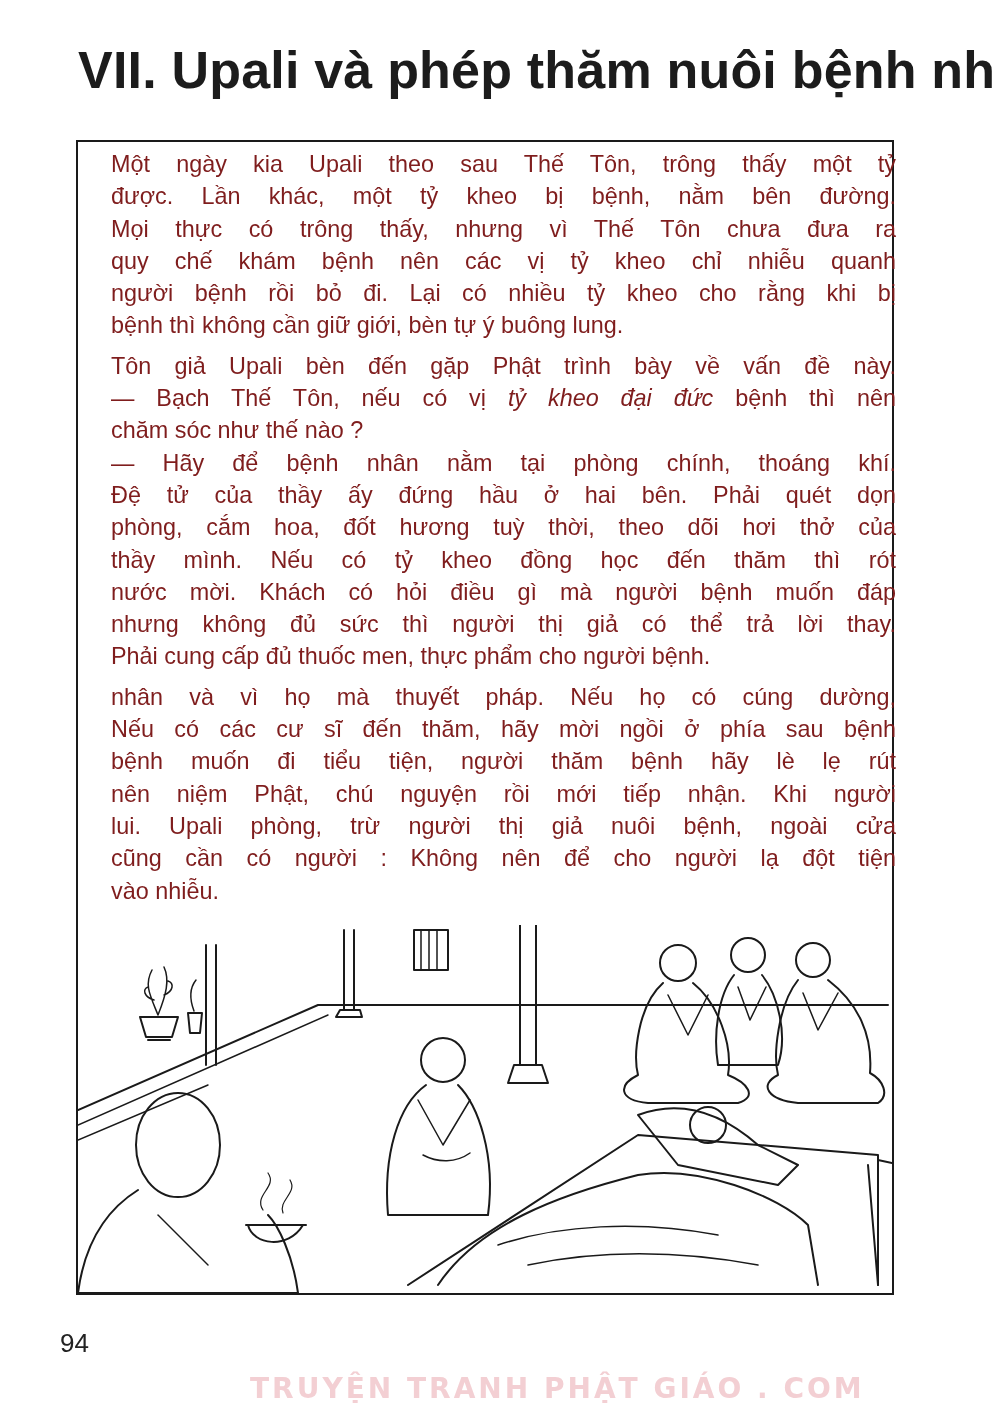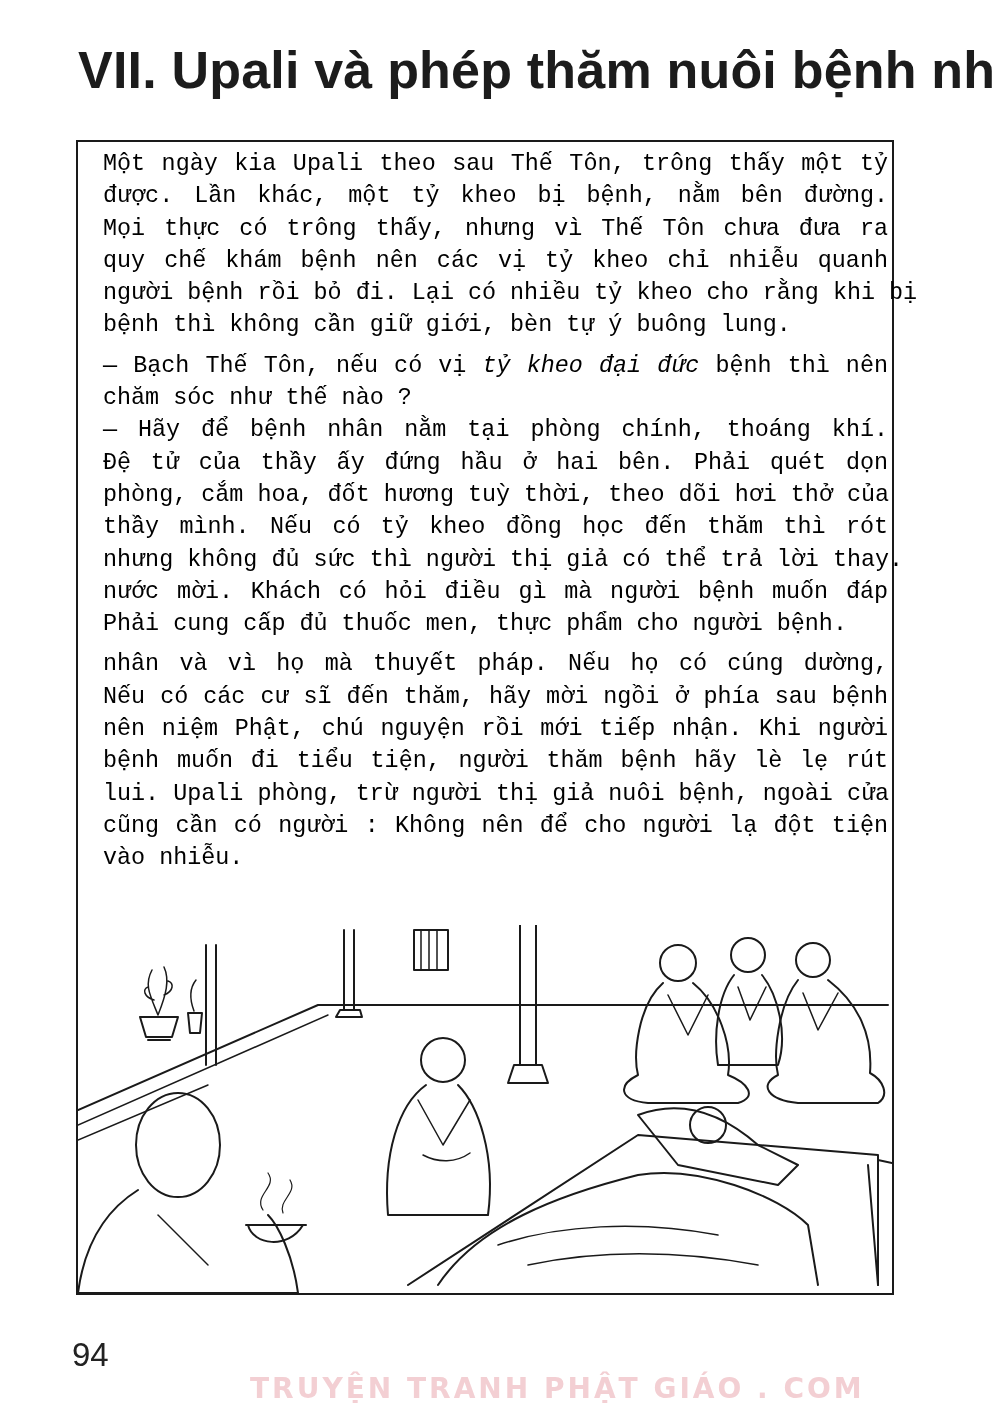--- a/index.html
+++ b/index.html
@@ -7,35 +7,35 @@
   .title {
     position: absolute; left: 78px; top: 40px;
     font-family: "Liberation Sans", sans-serif; font-weight: bold;
     font-size: 52px; letter-spacing: 0.2px; color: #1c1c1c; white-space: nowrap;
   }
   .frame {
     position: absolute; left: 76px; top: 140px; width: 818px; height: 1155px;
     border: 2px solid #1a1a1a; box-sizing: border-box;
   }
   .text-block {
-    position: absolute; left: 103px; top: 148px; width: 785px;
-    font-family: Liberation Mono, monospace;
-    font-size: 23.4px; line-height: 32.3px; color: #000000;
+    position: absolute; left: 111px; top: 148px; width: 785px;
+    font-family: Liberation Sans, sans-serif;
+    font-size: 23.4px; line-height: 32.3px; color: #7f1d1d;
     text-align: justify;
   }
   .text-block .para { margin-bottom: 8px; }
   .text-block .line { display: block; text-align: justify; text-align-last: justify; white-space: nowrap; }
   .text-block .line.last { text-align-last: left; }
   .text-block em { font-style: italic; }
   .illustration {
     position: absolute; left: 78px; top: 925px; width: 814px; height: 368px;
   }
   .page-number {
-    position: absolute; left: 72px; top: 1328px;
-    font-family: "Liberation Sans", sans-serif; font-size: 33px; color: #222; margin-top: 8px;
+    position: absolute; left: 60px; top: 1328px;
+    font-family: "Liberation Sans", sans-serif; font-size: 26px; color: #222;
   }
   .watermark {
     position: absolute; left: 250px; top: 1372px;
     font-family: "DejaVu Sans", sans-serif; font-weight: bold; font-size: 28px;
     color: #f3cfd3; letter-spacing: 3px; white-space: nowrap;
   }
 </style>
 </head>
 <body>
 
@@ -46,35 +46,36 @@
 <div class="text-block">
   <div class="para">
     <span class="line">Một ngày kia Upali theo sau Thế Tôn, trông thấy một tỷ</span>
     <span class="line">được. Lần khác, một tỷ kheo bị bệnh, nằm bên đường.</span>
     <span class="line">Mọi thực có trông thấy, nhưng vì Thế Tôn chưa đưa ra</span>
     <span class="line">quy chế khám bệnh nên các vị tỷ kheo chỉ nhiễu quanh</span>
     <span class="line">người bệnh rồi bỏ đi. Lại có nhiều tỷ kheo cho rằng khi bị</span>
     <span class="line last">bệnh thì không cần giữ giới, bèn tự ý buông lung.</span>
   </div>
   <div class="para">
+    <span class="line">Tôn giả Upali bèn đến gặp Phật trình bày về vấn đề này.</span>
     <span class="line"><span>— Bạch Thế Tôn, nếu có vị </span><em>tỷ kheo đại đức</em><span> bệnh thì nên</span></span>
     <span class="line last">chăm sóc như thế nào ?</span>
     <span class="line">— Hãy để bệnh nhân nằm tại phòng chính, thoáng khí.</span>
     <span class="line">Đệ tử của thầy ấy đứng hầu ở hai bên. Phải quét dọn</span>
     <span class="line">phòng, cắm hoa, đốt hương tuỳ thời, theo dõi hơi thở của</span>
     <span class="line">thầy mình. Nếu có tỷ kheo đồng học đến thăm thì rót</span>
+    <span class="line">nước mời. Khách có hỏi điều gì mà người bệnh muốn đáp</span>
     <span class="line">nhưng không đủ sức thì người thị giả có thể trả lời thay.</span>
-    <span class="line">nước mời. Khách có hỏi điều gì mà người bệnh muốn đáp</span>
     <span class="line last">Phải cung cấp đủ thuốc men, thực phẩm cho người bệnh.</span>
   </div>
   <div class="para">
     <span class="line">nhân và vì họ mà thuyết pháp. Nếu họ có cúng dường,</span>
     <span class="line">Nếu có các cư sĩ đến thăm, hãy mời ngồi ở phía sau bệnh</span>
+    <span class="line">bệnh muốn đi tiểu tiện, người thăm bệnh hãy lè lẹ rút</span>
     <span class="line">nên niệm Phật, chú nguyện rồi mới tiếp nhận. Khi người</span>
-    <span class="line">bệnh muốn đi tiểu tiện, người thăm bệnh hãy lè lẹ rút</span>
     <span class="line">lui. Upali phòng, trừ người thị giả nuôi bệnh, ngoài cửa</span>
     <span class="line">cũng cần có người : Không nên để cho người lạ đột tiện</span>
     <span class="line last">vào nhiễu.</span>
   </div>
 </div>
 
 <svg class="illustration" viewBox="0 0 814 368" xmlns="http://www.w3.org/2000/svg" fill="none" stroke="#1a1a1a" stroke-width="2" stroke-linecap="round" stroke-linejoin="round">
 
   <g>
     <path d="M0 185 L240 80 L810 80"></path>

